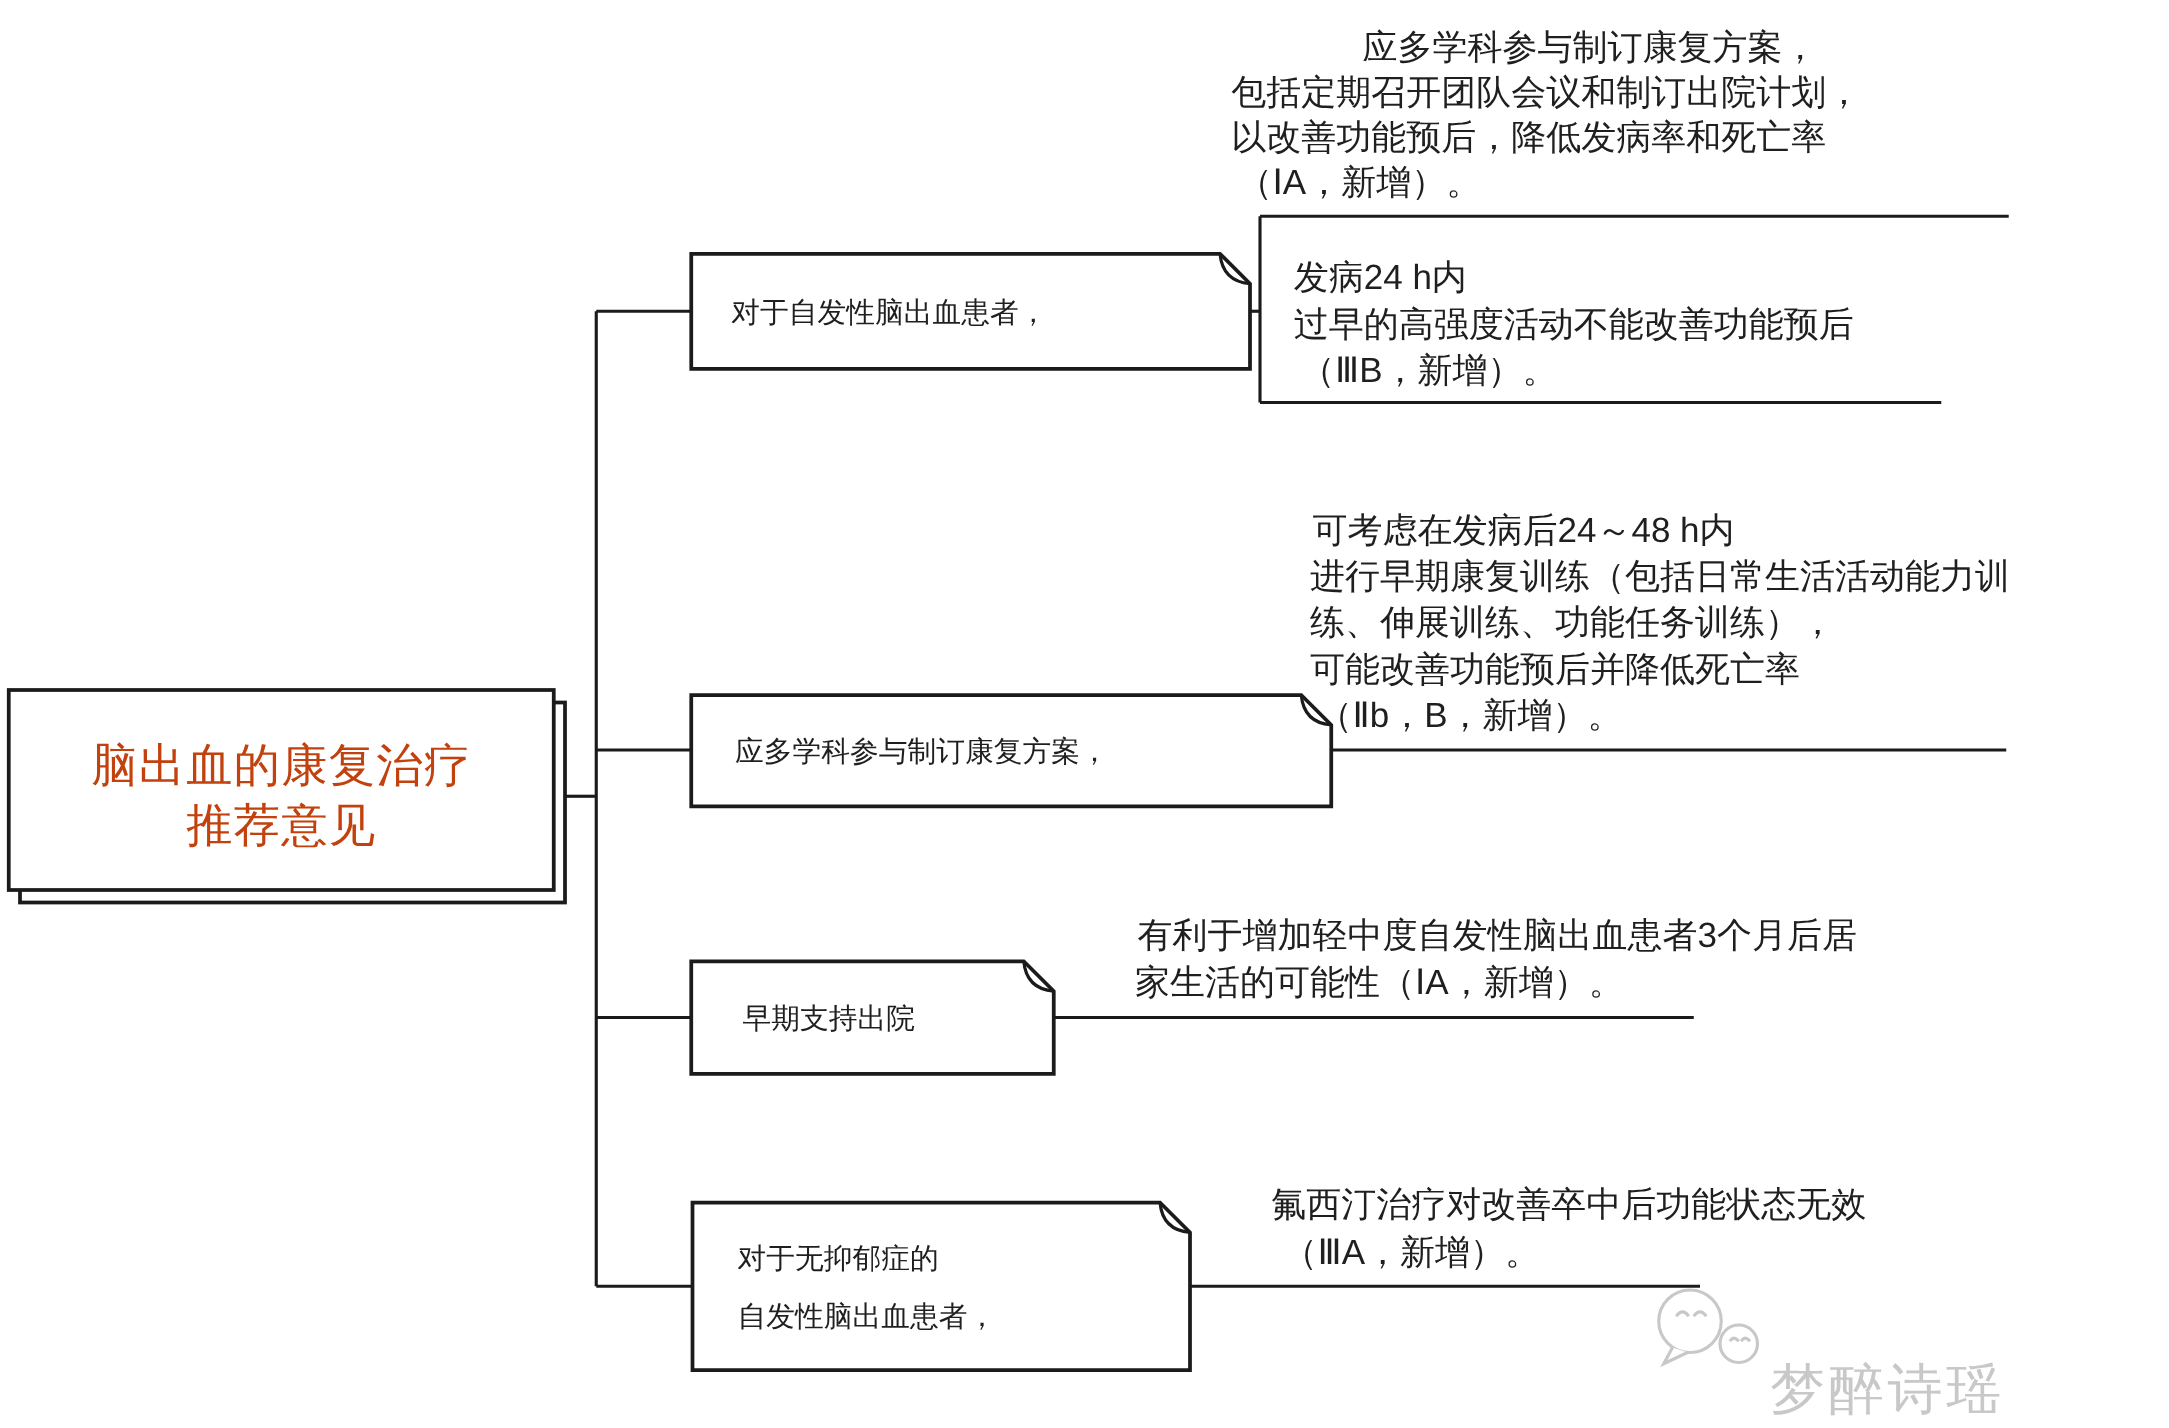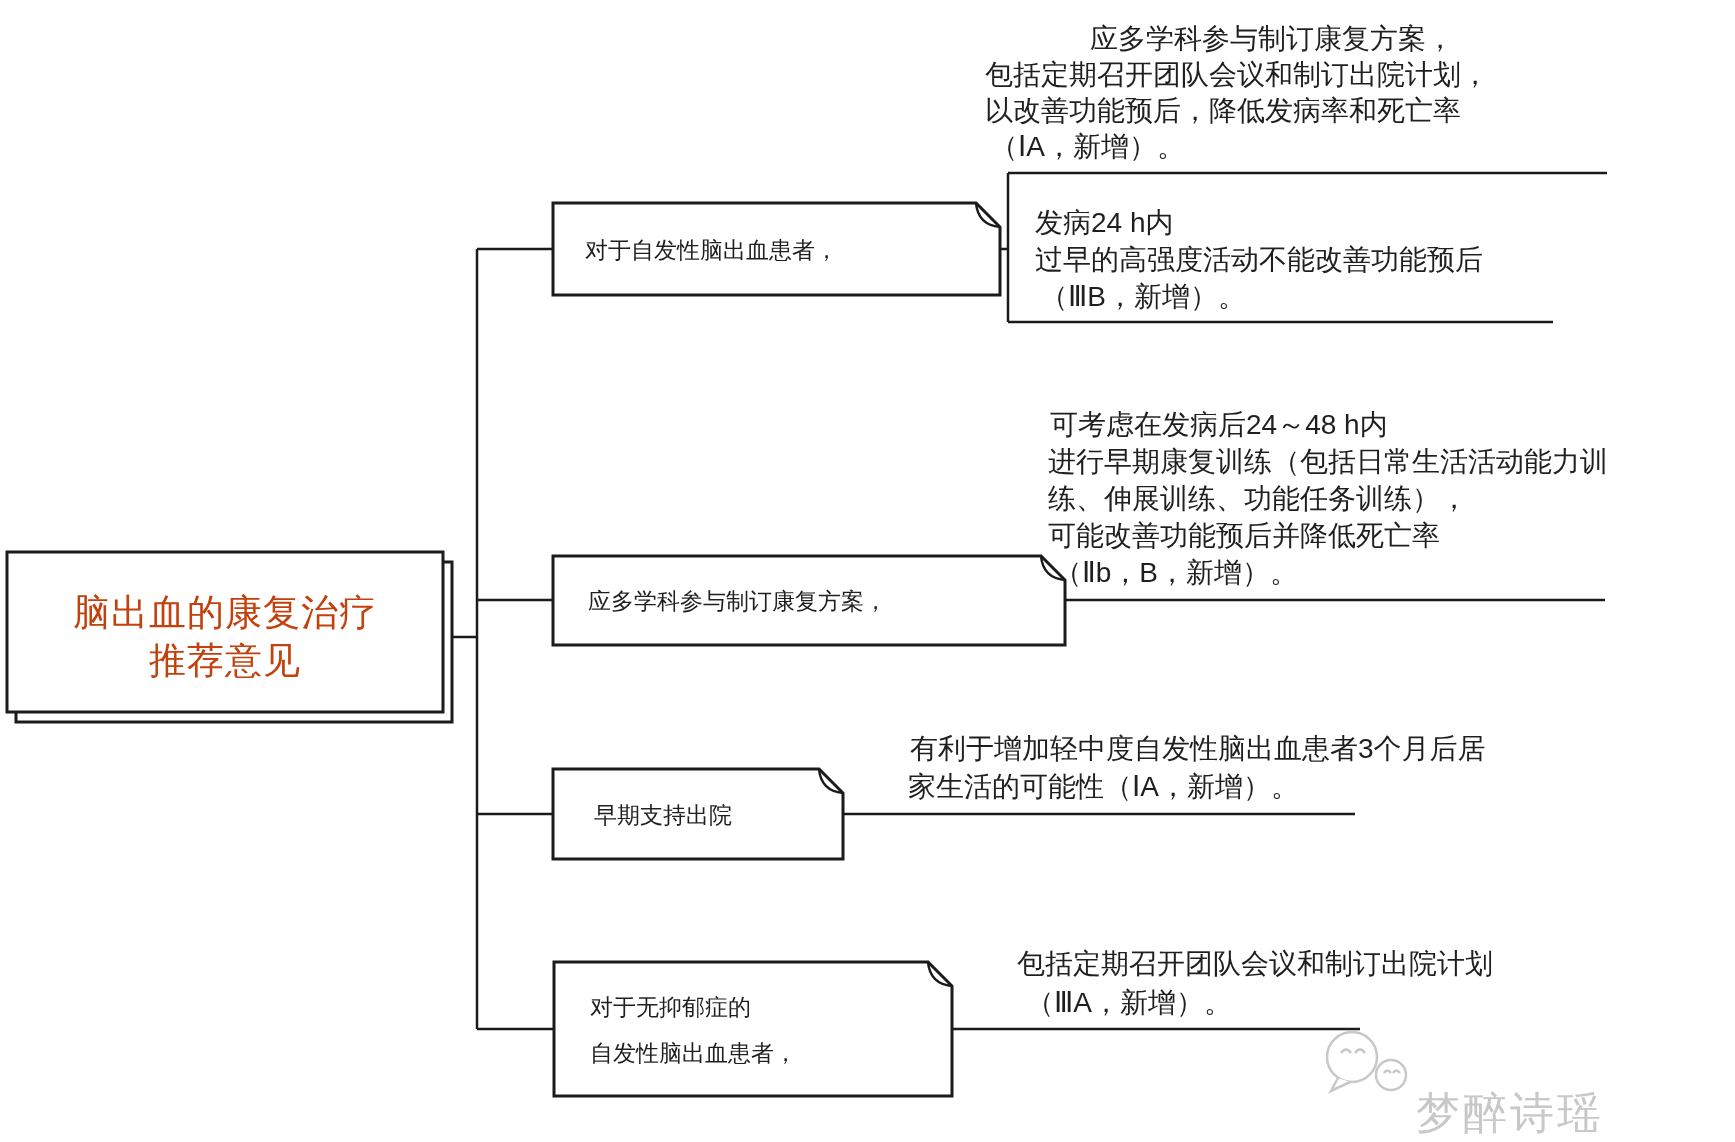--- a/index.html
+++ b/index.html
@@ -106,18 +106,18 @@
 
   <div class="txt" style="left:1050px;top:424px;">可考虑在发病后24～48 h内</div>
   <div class="txt" style="left:1048px;top:461px;">进行早期康复训练（包括日常生活活动能力训</div>
   <div class="txt" style="left:1048px;top:498px;">练、伸展训练、功能任务训练），</div>
   <div class="txt" style="left:1048px;top:535px;">可能改善功能预后并降低死亡率</div>
   <div class="txt" style="left:1054px;top:572px;">（Ⅱb，B，新增）。</div>
 
   <div class="txt" style="left:910px;top:748px;">有利于增加轻中度自发性脑出血患者3个月后居</div>
   <div class="txt" style="left:908px;top:786px;">家生活的可能性（ⅠA，新增）。</div>
 
-  <div class="txt" style="left:1017px;top:963px;">包括定期召开团队会议和制订出院计划</div>
+  <div class="txt" style="left:1017px;top:963px;">氟西汀治疗对改善卒中后功能状态无效</div>
   <div class="txt" style="left:1026px;top:1002px;">（ⅢA，新增）。</div>
 
   <div class="txt watermark-text" style="left:1416px;top:1112px;">梦醉诗瑶</div>
 
 </div>
 
 </body></html>

